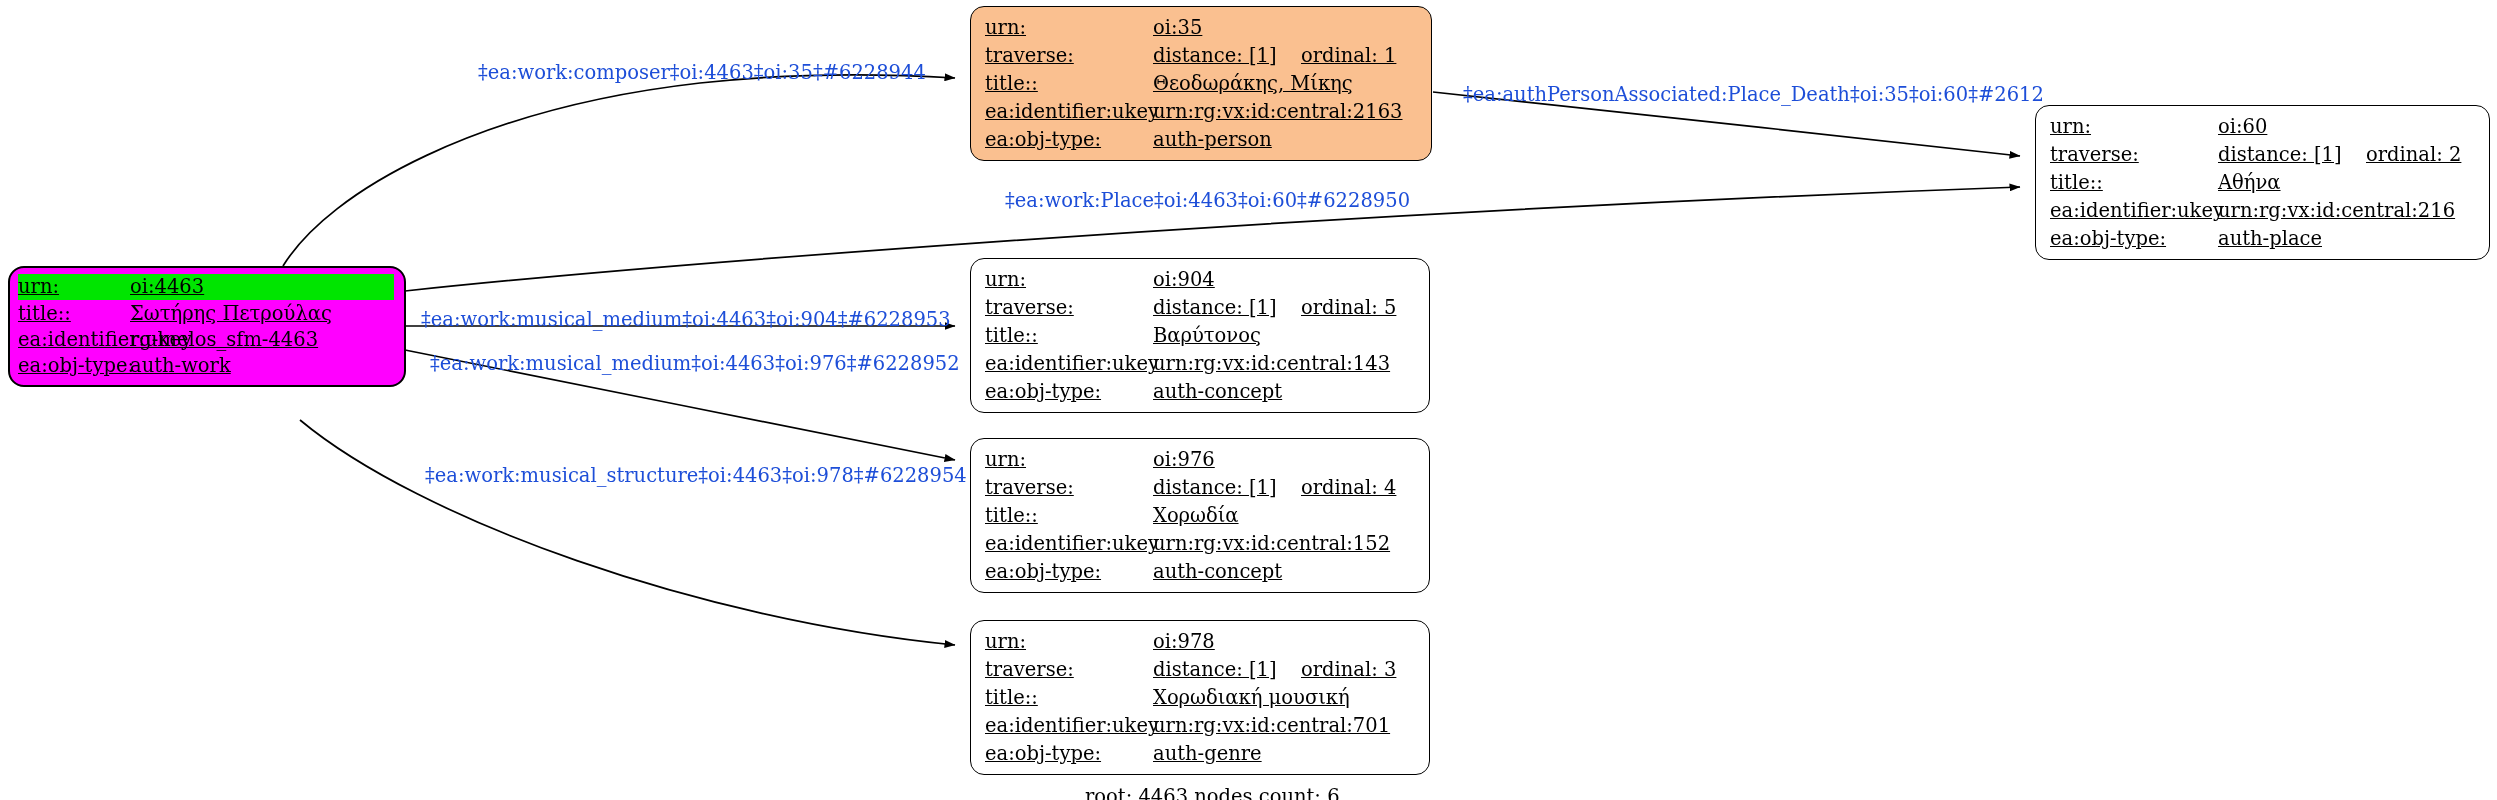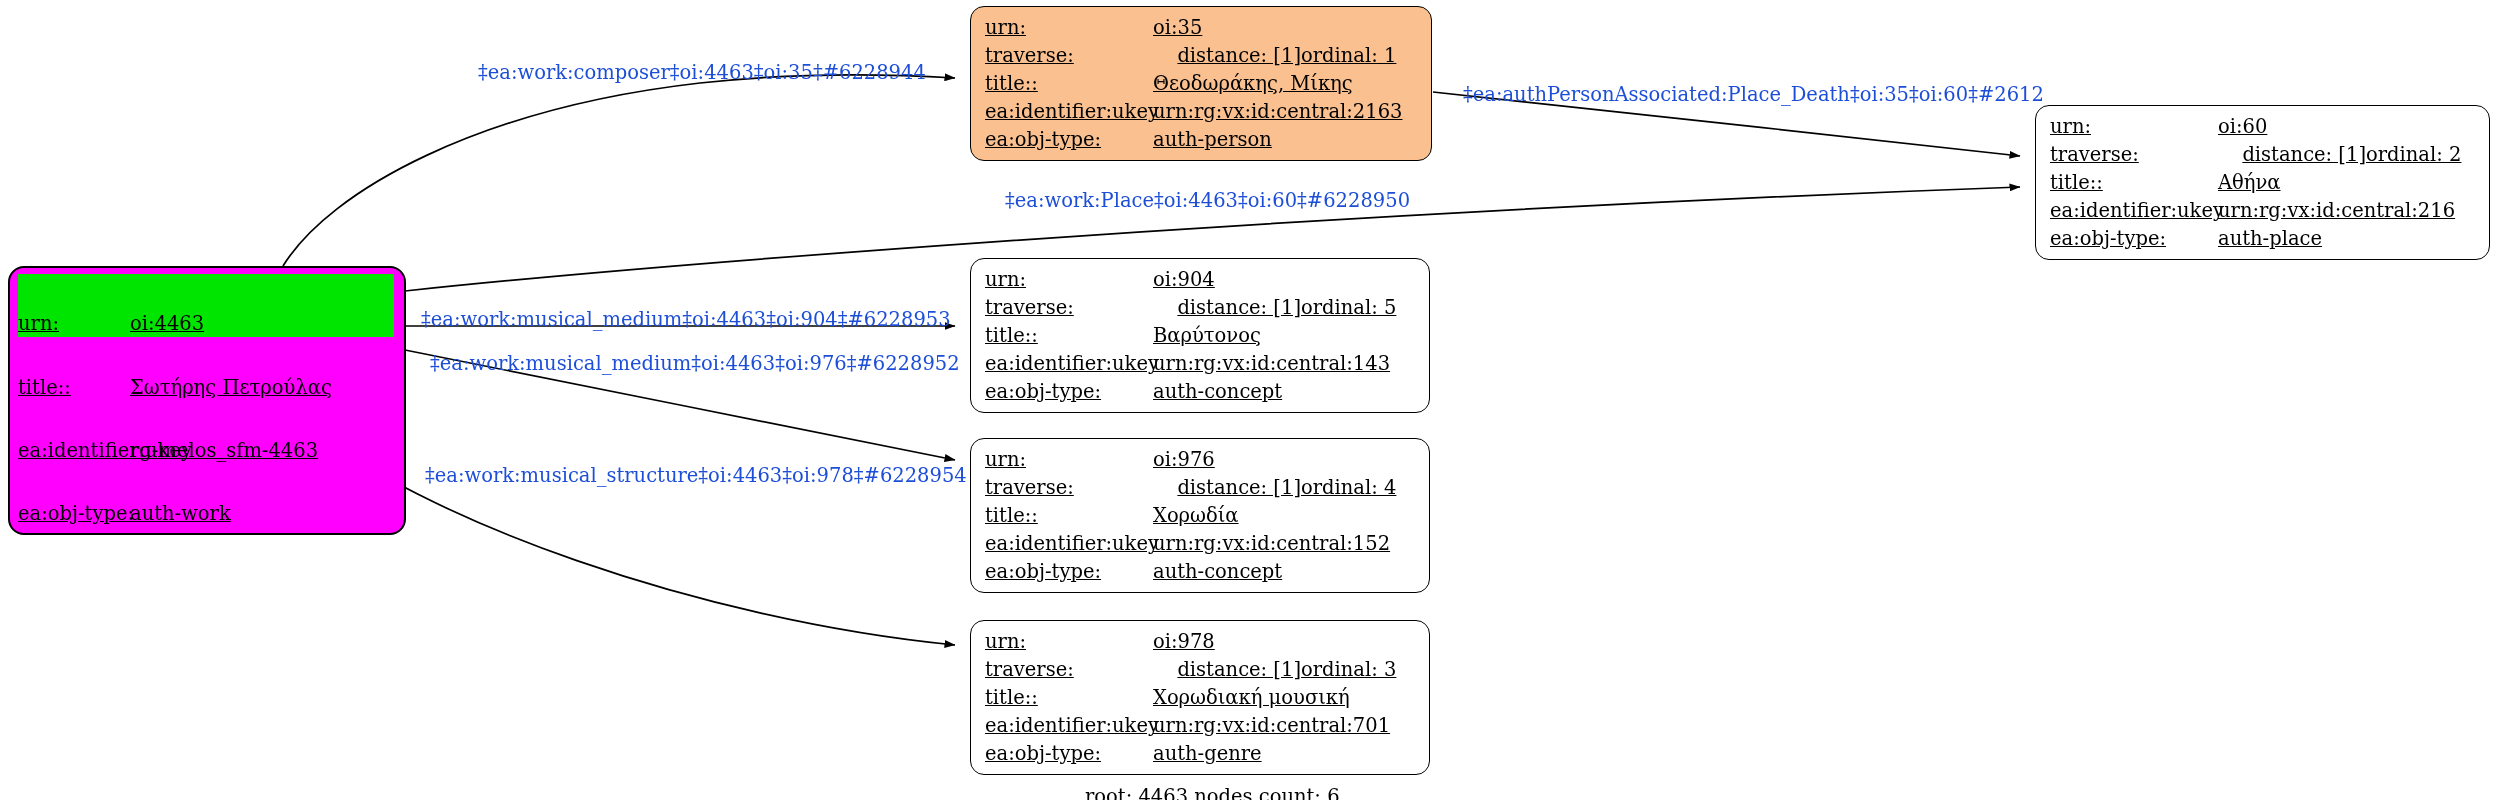--- a/index.html
+++ b/index.html
@@ -63,26 +63,26 @@
     flex: 0 0 auto;
   }
   .row .val2 {
     display: inline-block;
     flex: 0 0 auto;
   }
   
   .node .key { width: 168px; }
   .node .val { width: auto; }
   .node.root .key { width: 112px; }
-  .node.root .val { width: auto; margin-top: 37px; }
+  .node.root .val { width: auto; }
 
   .row.highlight {
     background: #00e500;
   }
-  .row.trav .val { width: 148px; text-align: right; }
+  .row.trav .val { width: 148px; }
 
   .edge-label {
     position: absolute;
     white-space: nowrap;
     font-size: 19.5px;
     color: #1d4ed8;
     background: transparent;
     line-height: 1;
   }
   .footer {

